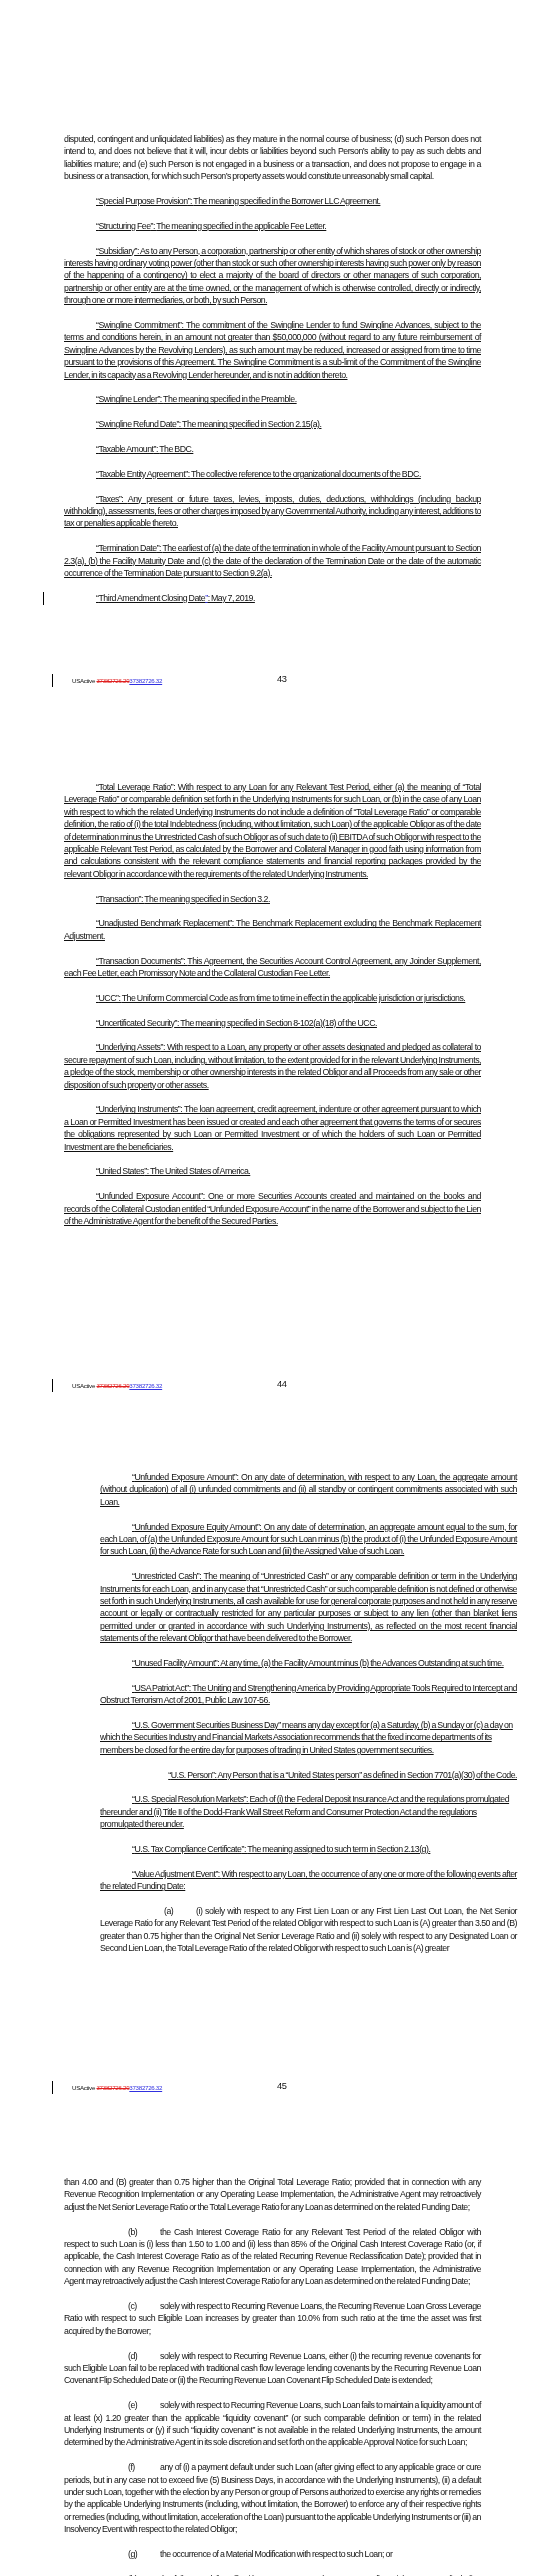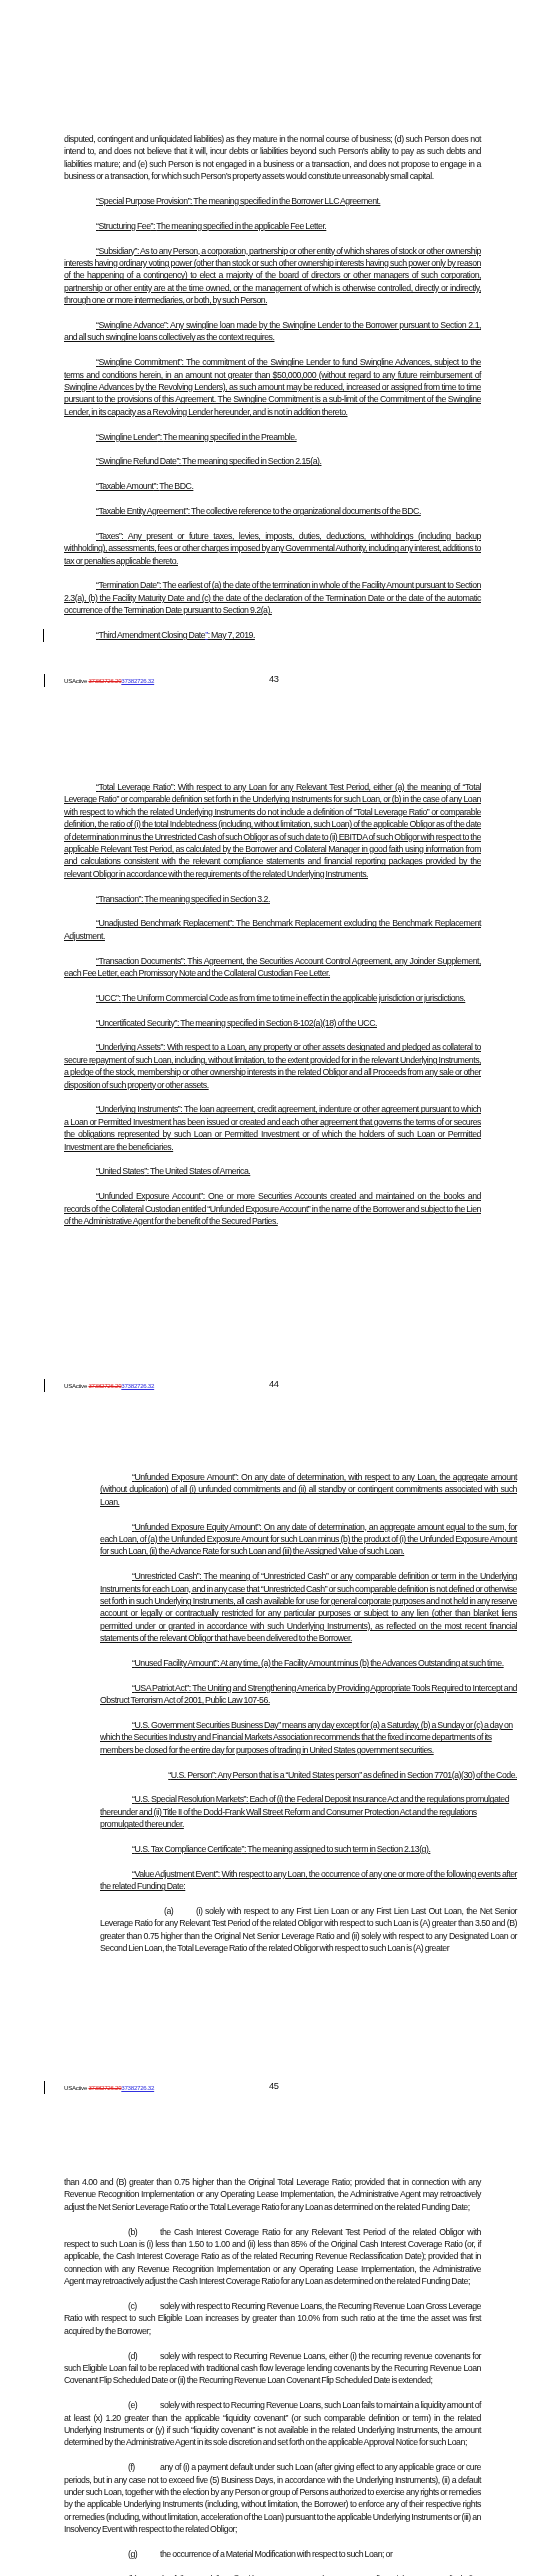--- a/index.html
+++ b/index.html
@@ -9,38 +9,37 @@
   .body-text { position: absolute; left: 64px; width: 417px;
                font-size: 8.8px; line-height: 12.4px; letter-spacing: -0.5px;
                word-spacing: -0.5px; text-align: justify; }
   .para { margin: 0 0 12.4px 0; }
   .def { text-indent: 32px; text-decoration: underline; }
   .sub { text-indent: 64px; }
   .sub .lbl { display: inline-block; width: 32px; text-indent: 0; }
   .u { text-decoration: underline; }
   .term { text-decoration: underline; }
   .ins { color: #2b2bd9; text-decoration: underline; }
-  .footer { position: absolute; left: 0; width: 472px; height: 15.5px; }
+  .footer { position: absolute; left: 8px; width: 472px; height: 15.5px; }
   .change-bar { position: absolute; left: 44px; top: 0; width: 0.5px; height: 13.4px; background: #000; }
   .docid { position: absolute; left: 64px; top: 3.1px; font-size: 6.2px; letter-spacing: -0.3px; }
   .docid .del { color: #e02020; text-decoration: line-through; }
   .docid .ins { color: #3030e0; text-decoration: underline; }
   .pageno { position: absolute; left: 269px; top: 0; font-size: 9.3px; letter-spacing: -0.3px; }
   .bar-left { position: absolute; left: 44px; width: 0.5px; height: 13.4px; background: #000; }
 </style>
 </head>
 <body>
 
 <div class="page" style="top:0;">
   <div class="body-text" style="top:133px;">
     <p class="para" style="margin-top:0;">disputed, contingent and unliquidated liabilities) as they mature in the normal course of business; (d) such Person does not intend to, and does not believe that it will, incur debts or liabilities beyond such Person’s ability to pay as such debts and liabilities mature; and (e) such Person is not engaged in a business or a transaction, and does not propose to engage in a business or a transaction, for which such Person’s property assets would constitute unreasonably small capital.</p>
     <p class="para def">“<span class="term">Special Purpose Provision</span><span>”:  </span><span>The meaning specified in the Borrower LLC Agreement.</span></p>
     <p class="para def">“<span class="term">Structuring Fee</span><span>”:  </span><span>The meaning specified in the applicable Fee Letter.</span></p>
     <p class="para def">“<span class="term">Subsidiary</span><span>”:  </span><span>As to any Person, a corporation, partnership or other entity of which shares of stock or other ownership interests having ordinary voting power (other than stock or such other ownership interests having such power only by reason of the happening of a contingency) to elect a majority of the board of directors or other managers of such corporation, partnership or other entity are at the time owned, or the management of which is otherwise controlled, directly or indirectly, through one or more intermediaries, or both, by such Person.</span></p>
-    <p class="para def">“<span class="term">Swingline Advance</span><span>”:   </span><span>Any swingline loan made by the Swingline Lender to the Borrower pursuant to </span><span class="u">Section 2.1</span><span>, and all such swingline loans collectively as the context requires.</span></p>
     <p class="para def">“<span class="term">Swingline Commitment</span><span>”:  </span><span>The commitment of the Swingline Lender to fund Swingline Advances, subject to the terms and conditions herein, in an amount not greater than $50,000,000 (without regard to any future reimbursement of Swingline Advances by the Revolving Lenders), as such amount may be reduced, increased or assigned from time to time pursuant to the provisions of this Agreement.  The Swingline Commitment is a sub-limit of the Commitment of the Swingline Lender, in its capacity as a Revolving Lender hereunder, and is not in addition thereto.</span></p>
     <p class="para def">“<span class="term">Swingline Lender</span><span>”:  </span><span>The meaning specified in the Preamble.</span></p>
     <p class="para def">“<span class="term">Swingline Refund Date</span><span>”:  </span><span>The meaning specified in </span><span class="u">Section 2.15(a)</span><span>.</span></p>
     <p class="para def">“<span class="term">Taxable Amount</span><span>”:  </span><span>The BDC.</span></p>
     <p class="para def">“<span class="term">Taxable Entity Agreement</span><span>”:  </span><span>The collective reference to the organizational documents of the BDC.</span></p>
     <p class="para def">“<span class="term">Taxes</span><span>”:  </span><span>Any present or future taxes, levies, imposts, duties, deductions, withholdings (including backup withholding), assessments, fees or other charges imposed by any Governmental Authority, including any interest, additions to tax or penalties applicable thereto.</span></p>
     <p class="para def">“<span class="term">Termination Date</span><span>”:   </span><span>The earliest of (a) the date of the termination in whole of the Facility Amount pursuant to </span><span class="u">Section 2.3(a)</span><span>, (b) the Facility Maturity Date and (c) the date of the declaration of the Termination Date or the date of the automatic occurrence of the Termination Date pursuant to </span><span class="u">Section 9.2(a)</span><span>.</span></p>
     <p class="para def" style="position:relative;"><span class="bar-left" style="left:-20.6px; top:0;"></span>“<span class="term">Third Amendment Closing Date</span><span class="ins">”</span><span>: </span><span>May 7, 2019.</span></p>
   </div>
   <div class="footer" style="top:674px;">

